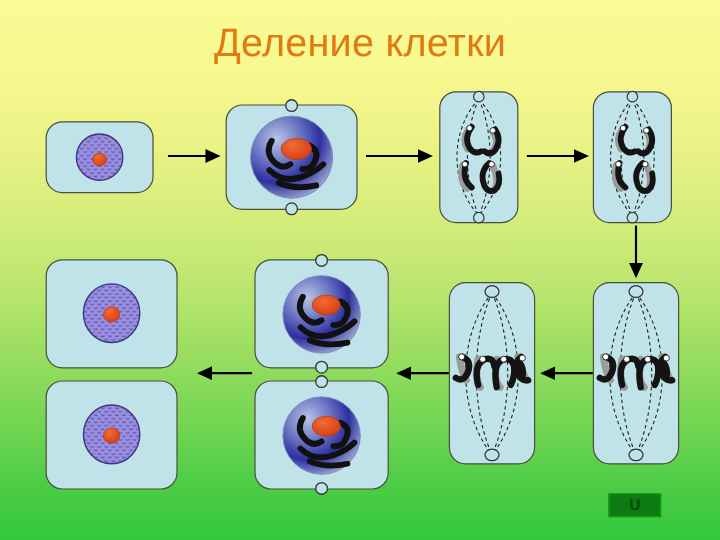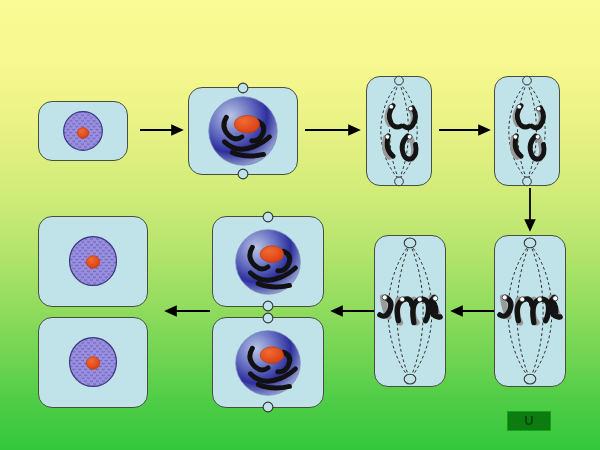--- a/index.html
+++ b/index.html
@@ -61,20 +61,21 @@
     line-height: 17px;
     text-align: center;
     font-family: "Liberation Sans", sans-serif;
   }
 </style>
 </head>
 <body>
 
 <div id="slide">
 
+  <div id="title">Деление клетки</div>
 
   <svg width="0" height="0" style="position:absolute">
     <defs>
       <pattern id="nucPattern" width="6" height="6" patternUnits="userSpaceOnUse">
         <rect width="6" height="6" fill="#9a90dd"></rect>
         <path d="M1 1 q1.5 2 3 0" stroke="#5f54b8" stroke-width="1" fill="none"></path>
         <path d="M-2 4 q1.5 2 3 0" stroke="#5f54b8" stroke-width="1" fill="none"></path>
         <path d="M4 4 q1.5 2 3 0" stroke="#5f54b8" stroke-width="1" fill="none"></path>
       </pattern>
       <radialGradient id="mitoGrad" cx="32%" cy="28%" r="78%">

